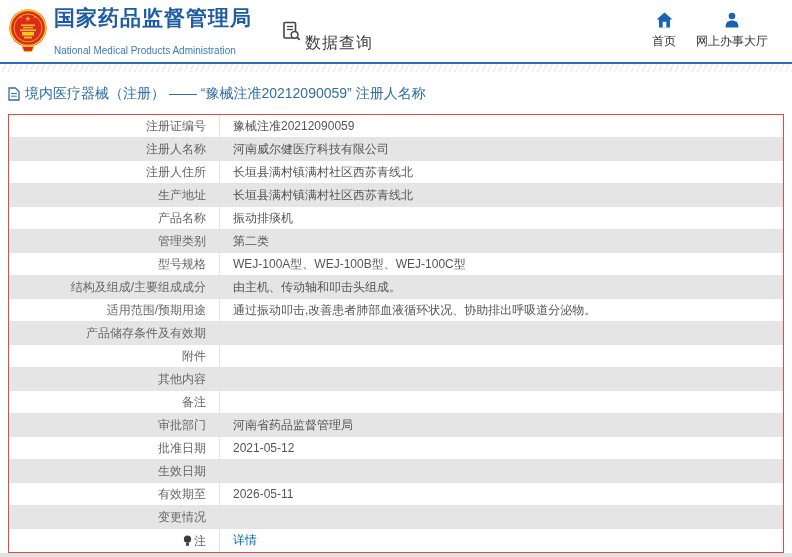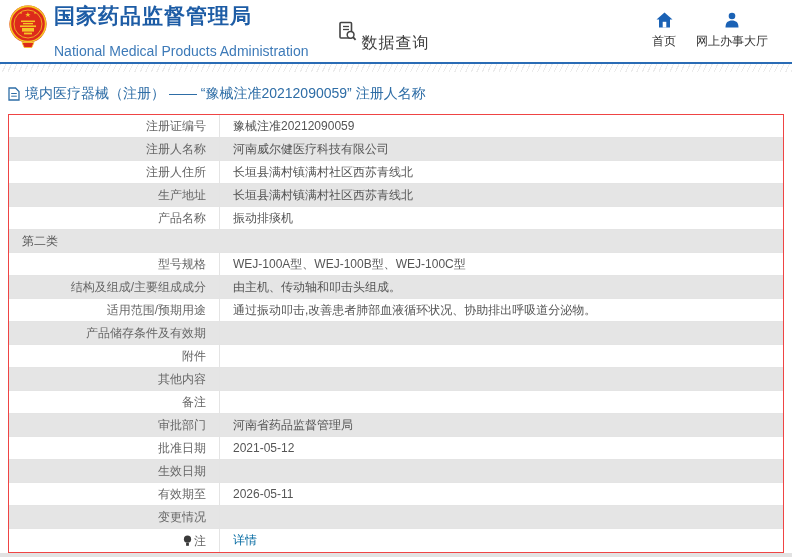--- a/index.html
+++ b/index.html
@@ -3,25 +3,25 @@
 <meta charset="utf-8">
 <style>
   * { margin:0; padding:0; box-sizing:border-box; }
   html,body { width:792px; height:557px; }
   body {
     font-family:"Liberation Sans","DejaVu Sans",sans-serif;
     background:#ffffff; color:#333; overflow:hidden; position:relative;
   }
   
   .header { height:62px; display:flex; align-items:center; padding:0 24px 0 8px; }
-  .brand { display:flex; align-items:flex-start; }
+  .brand { display:flex; align-items:center; }
   .emblem { width:40px; height:46px; flex:0 0 auto; }
   .brand-text { margin-left:6px; }
   .brand-cn { font-size:21px; font-weight:bold; color:#1d5ca5; letter-spacing:1px; line-height:24px; }
-  .brand-en { font-size:14px; color:#3d7ab8; margin-top:15px; }
+  .brand-en { font-size:10px; color:#3d7ab8; margin-top:15px; }
   .data-query { display:flex; align-items:center; margin-left:30px; cursor:pointer; }
   .data-query svg { margin-right:4px; }
   .data-query span { font-size:16px; color:#3d3d3d; letter-spacing:1px;margin-top:24px; }
   .top-nav { margin-left:auto; display:flex; gap:20px; }
   .nav-item { display:flex; flex-direction:column; align-items:center; gap:5px;
               text-decoration:none; cursor:pointer; }
   .nav-item span { font-size:12px; color:#333; white-space:nowrap; }
   
   .header-line { height:2px; background:#2a6cb5; }
   .stripe-band { height:8px;
@@ -126,20 +126,21 @@
   </div>
   <div class="row alt">
     <div class="cell label">生产地址</div>
     <div class="cell value">长垣县满村镇满村社区西苏青线北</div>
   </div>
   <div class="row">
     <div class="cell label">产品名称</div>
     <div class="cell value">振动排痰机</div>
   </div>
   <div class="row alt">
+    <div class="cell label">管理类别</div>
     <div class="cell value">第二类</div>
   </div>
   <div class="row">
     <div class="cell label">型号规格</div>
     <div class="cell value">WEJ-100A型、WEJ-100B型、WEJ-100C型</div>
   </div>
   <div class="row alt">
     <div class="cell label">结构及组成/主要组成成分</div>
     <div class="cell value">由主机、传动轴和叩击头组成。</div>
   </div>

